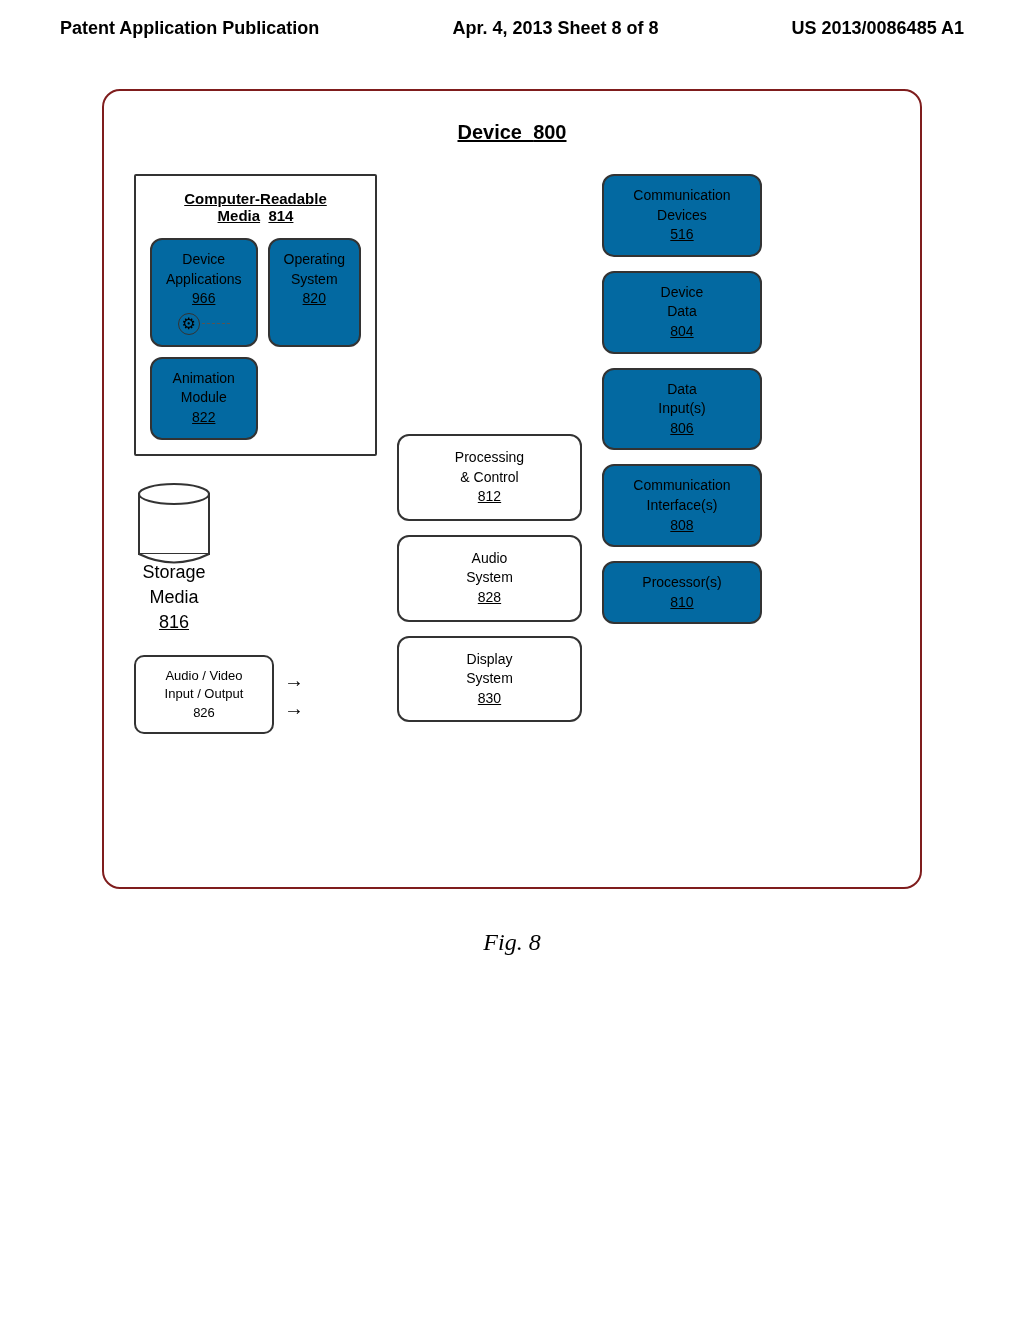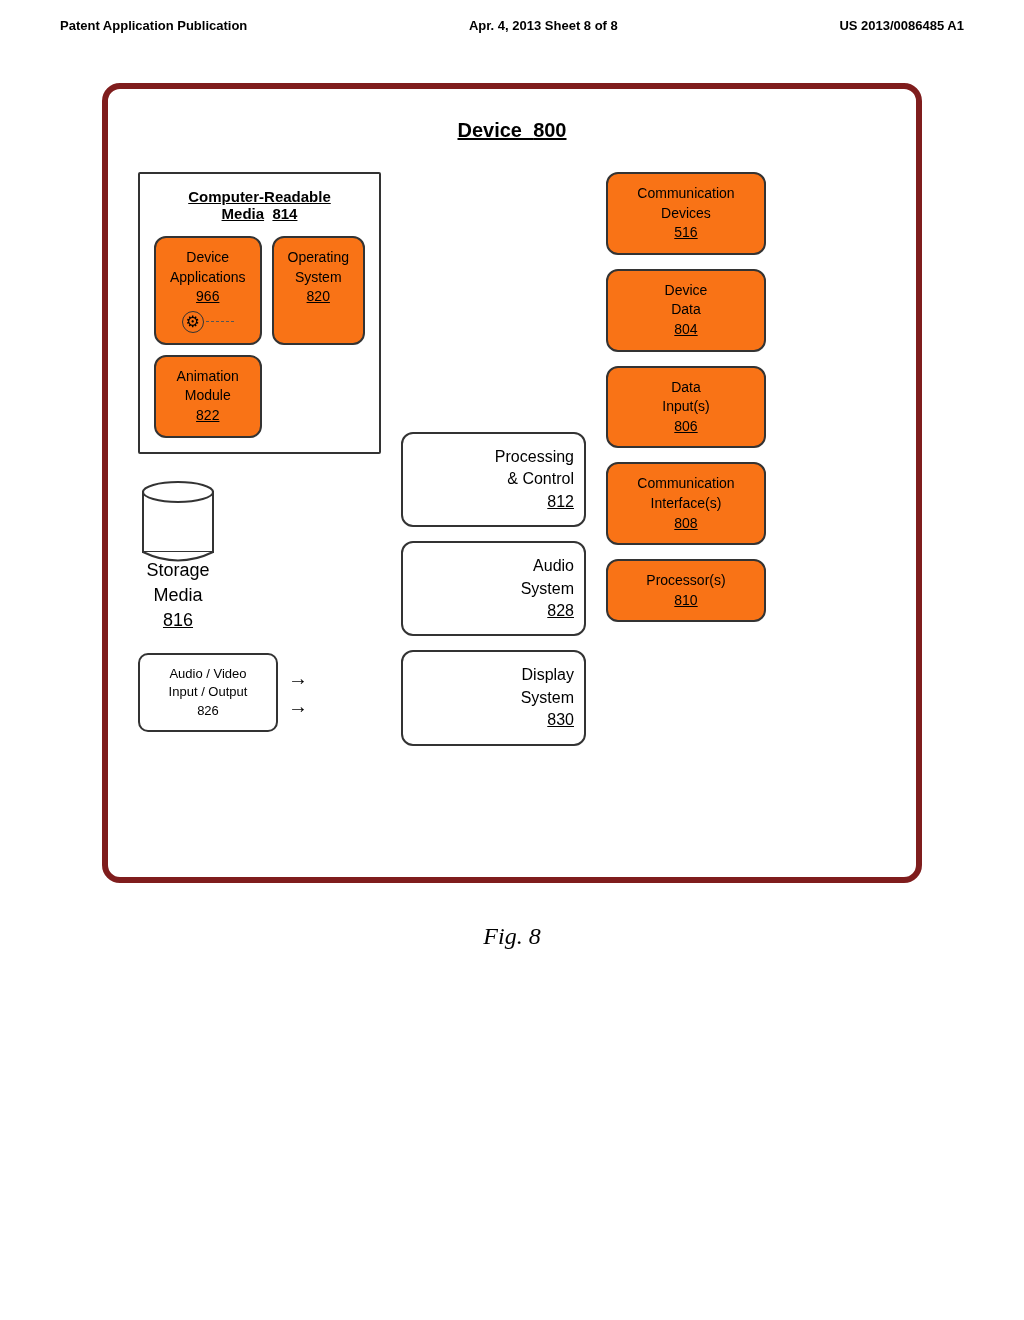--- a/index.html
+++ b/index.html
@@ -10,29 +10,29 @@
       min-height: 1320px;
       position: relative;
     }
 
     
     .header {
       display: flex;
       justify-content: space-between;
       align-items: center;
       padding: 18px 60px 10px 60px;
-      font-size: 13px;
+      font-size: 18px;
       font-weight: bold;
     }
 
     
     .diagram-area {
       margin: 40px auto;
       width: 820px;
-      border: 6px solid #7f1d1d;
+      border: 2px solid #7f1d1d;
       border-radius: 18px;
       padding: 30px 30px 29px 30px;
       position: relative;
       min-height: 800px;
     }
 
     .device-title {
       text-align: center;
       font-size: 20px;
       font-weight: bold;
@@ -63,21 +63,21 @@
     }
 
     
     .box {
       border: 2px solid #333;
       border-radius: 12px;
       padding: 10px 14px;
       text-align: center;
       font-size: 14px;
       line-height: 1.4;
-      background: #f97316;
+      background: #0369a1;
     }
 
     .box .num {
       text-decoration: underline;
       display: block;
     }
 
     
     .crm-box {
       border: 2px solid #333;
@@ -145,22 +145,22 @@
       flex-direction: column;
       gap: 8px;
       align-items: flex-start;
     }
 
     
     .mid-box {
       border: 2px solid #333;
       border-radius: 12px;
       padding: 12px 10px;
-      text-align: right;
-      font-size: 16px;
+      text-align: center;
+      font-size: 14px;
       line-height: 1.4;
       margin-bottom: 14px;
     }
 
     
     .fig-caption {
       text-align: center;
       margin-top: 31px;
       font-style: italic;
       font-size: 24px;

